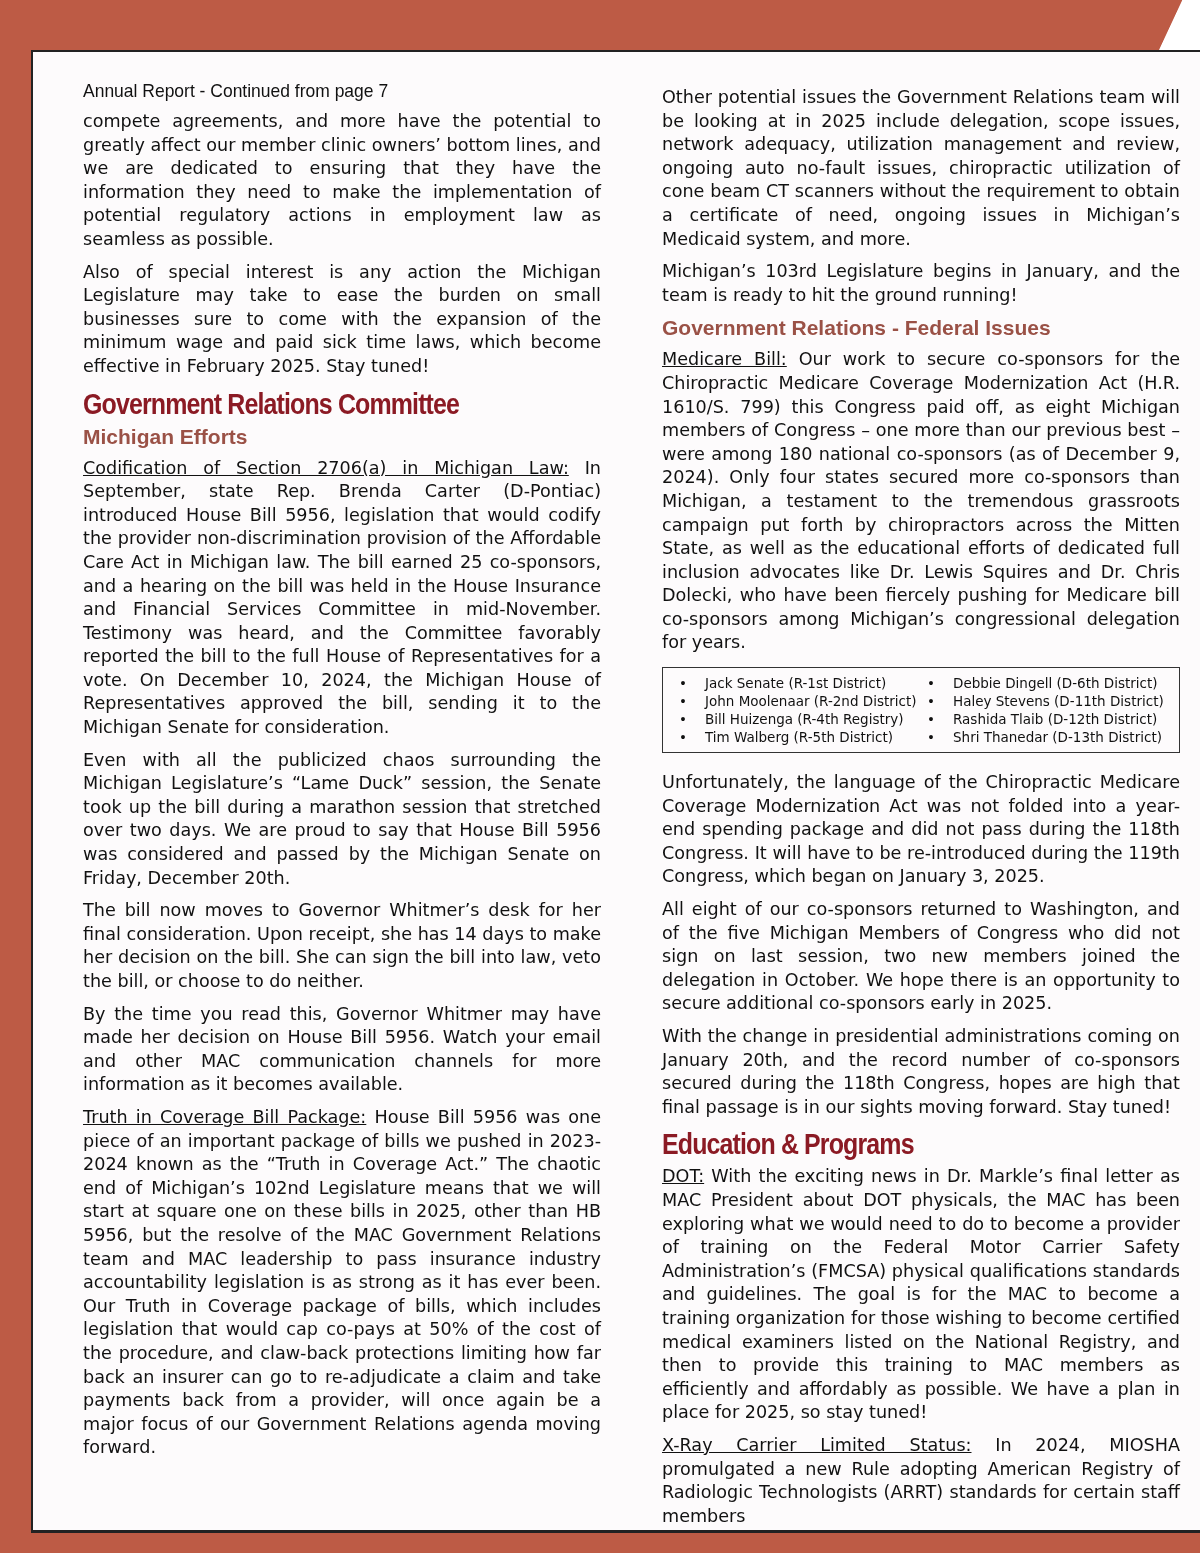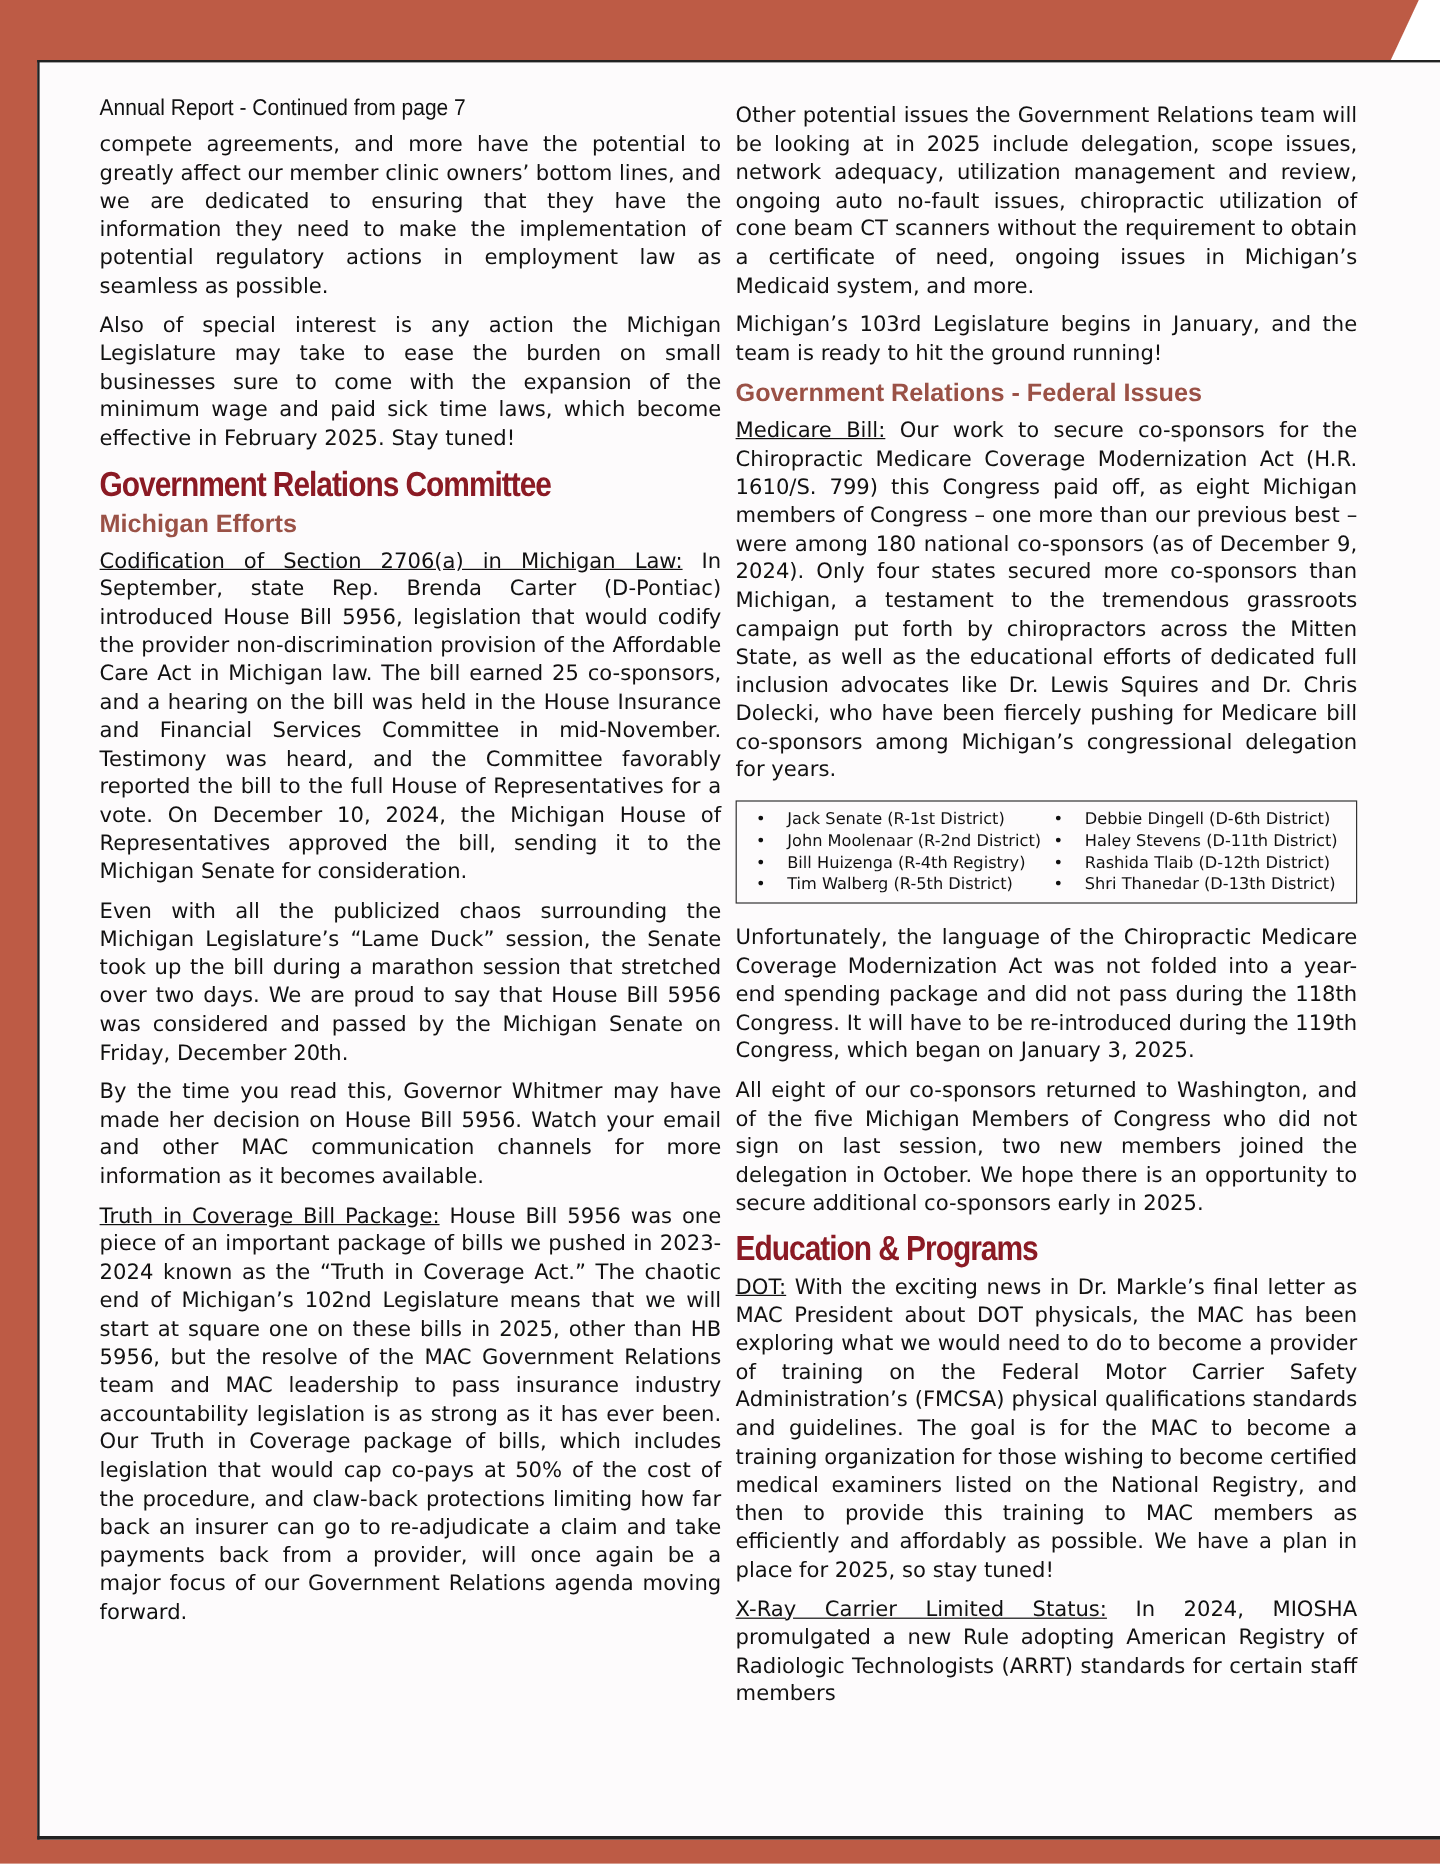--- a/index.html
+++ b/index.html
@@ -12,21 +12,21 @@
   .corner2 { position:absolute; top:0; right:0; width:70px; height:52px;
     background:linear-gradient(115deg, transparent 55%, #fff 56%); }
   .page {
     position:absolute; left:31px; top:50px; width:1175px; height:1483px;
     background:#fdfbfc;
     border-top:2px solid #222; border-left:2px solid #222; border-bottom:3px solid #222;
     box-sizing:border-box;
   }
   .col { position:absolute; top:0; }
   .col.left { left:50px; width:518px; }
-  .col.right { left:580px; width:518px; }
+  .col.right { left:629px; width:518px; }
   p { margin:0 0 9px 0; font-size:17.6px; line-height:23.6px; text-align:justify; }
   .cont-label { font-family:"Liberation Sans Narrow","Liberation Sans", sans-serif; font-size:19px; margin:28px 0 8px 0; transform:scaleX(0.92); transform-origin:left; white-space:nowrap; }
   .h-big {
     font-family:"Liberation Sans", sans-serif; font-weight:bold; font-size:29px;
     color:#8b1a24; margin:8px 0 4px 0; letter-spacing:-1px;
     transform:scaleX(0.86); transform-origin:left; white-space:nowrap;
   }
   .h-sub { font-family:Liberation Sans, sans-serif; font-weight:bold; font-size:21px; color:#9a5146; margin:4px 0 8px 0; }
   .u { text-decoration:underline; }
   .bi { font-weight:bold; font-style:italic; }
@@ -42,20 +42,21 @@
 
 <div class="page">
   <div class="col left">
     <div class="cont-label">Annual Report - Continued from page 7</div>
     <p>compete agreements, and more have the potential to greatly affect our member clinic owners’ bottom lines, and we are dedicated to ensuring that they have the information they need to make the implementation of potential regulatory actions in employment law as seamless as possible.</p>
     <p>Also of special interest is any action the Michigan Legislature may take to ease the burden on small businesses sure to come with the expansion of the minimum wage and paid sick time laws, which become effective in February 2025. Stay tuned!</p>
     <div class="h-big">Government Relations Committee</div>
     <div class="h-sub">Michigan Efforts</div>
     <p><span class="u">Codification of Section 2706(a) in Michigan Law:</span><span> In September, state Rep. Brenda Carter (D-Pontiac) introduced House Bill 5956, legislation that would codify the provider non-discrimination provision of the Affordable Care Act in Michigan law. The bill earned 25 co-sponsors, and a hearing on the bill was held in the House Insurance and Financial Services Committee in mid-November. Testimony was heard, and the Committee favorably reported the bill to the full House of Representatives for a vote. On December 10, 2024, the Michigan House of Representatives approved the bill, sending it to the Michigan Senate for consideration.</span></p>
     <p>Even with all the publicized chaos surrounding the Michigan Legislature’s “Lame Duck” session, the Senate took up the bill during a marathon session that stretched over two days. We are proud to say that House Bill 5956 was considered and passed by the Michigan Senate on Friday, December 20th.</p>
+    <p>The bill now moves to Governor Whitmer’s desk for her final consideration. Upon receipt, she has 14 days to make her decision on the bill. She can sign the bill into law, veto the bill, or choose to do neither.</p>
     <p>By the time you read this, Governor Whitmer may have made her decision on House Bill 5956. Watch your email and other MAC communication channels for more information as it becomes available.</p>
     <p><span class="u">Truth in Coverage Bill Package:</span><span> House Bill 5956 was one piece of an important package of bills we pushed in 2023-2024 known as the “Truth in Coverage Act.” The chaotic end of Michigan’s 102nd Legislature means that we will start at square one on these bills in 2025, other than HB 5956, but the resolve of the MAC Government Relations team and MAC leadership to pass insurance industry accountability legislation is as strong as it has ever been. Our Truth in Coverage package of bills, which includes legislation that would cap co-pays at 50% of the cost of the procedure, and claw-back protections limiting how far back an insurer can go to re-adjudicate a claim and take payments back from a provider, will once again be a major focus of our Government Relations agenda moving forward.</span></p>
   </div>
 
   <div class="col right">
     <p style="margin-top:34px">Other potential issues the Government Relations team will be looking at in 2025 include delegation, scope issues, network adequacy, utilization management and review, ongoing auto no-fault issues, chiropractic utilization of cone beam CT scanners without the requirement to obtain a certificate of need, ongoing issues in Michigan’s Medicaid system, and more.</p>
     <p>Michigan’s 103rd Legislature begins in January, and the team is ready to hit the ground running!</p>
     <div class="h-sub">Government Relations - Federal Issues</div>
     <p><span class="u">Medicare Bill:</span><span> Our work to secure co-sponsors for the Chiropractic Medicare Coverage Modernization Act (H.R. 1610/S. 799) this Congress paid off, as eight Michigan members of Congress – one more than our previous best – were among 180 national co-sponsors (as of December 9, 2024). Only four states secured more co-sponsors than Michigan, a testament to the tremendous grassroots campaign put forth by chiropractors across the Mitten State, as well as the educational efforts of dedicated full inclusion advocates like Dr. Lewis Squires and Dr. Chris Dolecki, who have been fiercely pushing for Medicare bill co-sponsors among Michigan’s congressional delegation for years.</span></p>
     <div class="box">
@@ -67,17 +68,18 @@
       </ul>
       <ul>
         <li><span class="b">•</span><span>Debbie Dingell (D-6th District)</span></li>
         <li><span class="b">•</span><span>Haley Stevens (D-11th District)</span></li>
         <li><span class="b">•</span><span>Rashida Tlaib (D-12th District)</span></li>
         <li><span class="b">•</span><span>Shri Thanedar (D-13th District)</span></li>
       </ul>
     </div>
     <p>Unfortunately, the language of the Chiropractic Medicare Coverage Modernization Act was not folded into a year-end spending package and did not pass during the 118th Congress. It will have to be re-introduced during the 119th Congress, which began on January 3, 2025.</p>
     <p>All eight of our co-sponsors returned to Washington, and of the five Michigan Members of Congress who did not sign on last session, two new members joined the delegation in October. We hope there is an opportunity to secure additional co-sponsors early in 2025.</p>
+    <p>With the change in presidential administrations coming on January 20th, and the record number of co-sponsors secured during the 118th Congress, hopes are high that final passage is in our sights moving forward. Stay tuned!</p>
     <div class="h-big">Education &amp; Programs</div>
     <p><span class="u">DOT:</span><span> With the exciting news in Dr. Markle’s final letter as MAC President about DOT physicals, the MAC has been exploring what we would need to do to become a provider of training on the Federal Motor Carrier Safety Administration’s (FMCSA) physical qualifications standards and guidelines. The goal is for the MAC to become a training organization for those wishing to become certified medical examiners listed on the National Registry, and then to provide this training to MAC members as efficiently and affordably as possible. We have a plan in place for 2025, so stay tuned!</span></p>
     <p><span class="u">X-Ray Carrier Limited Status:</span><span> In 2024, MIOSHA promulgated a new Rule adopting American Registry of Radiologic Technologists (ARRT) standards for certain staff members</span></p>
   </div>
 </div>
 
 </body></html>

